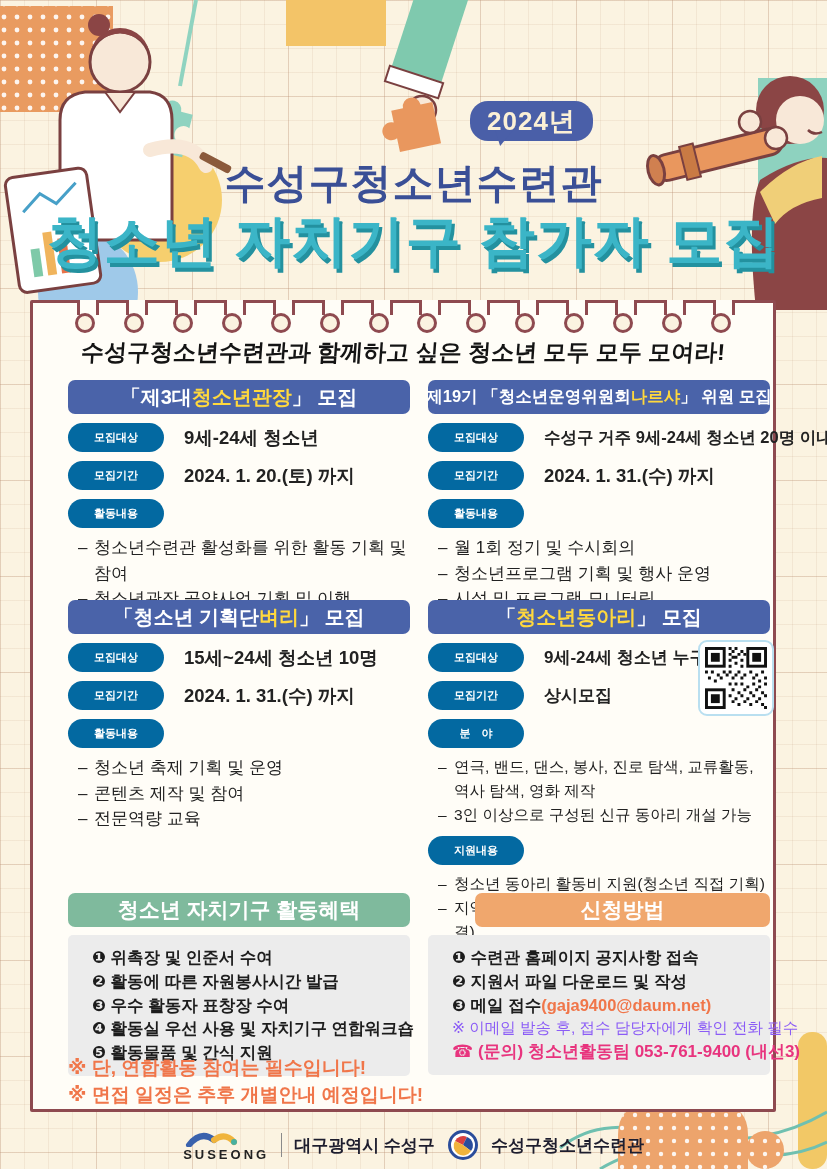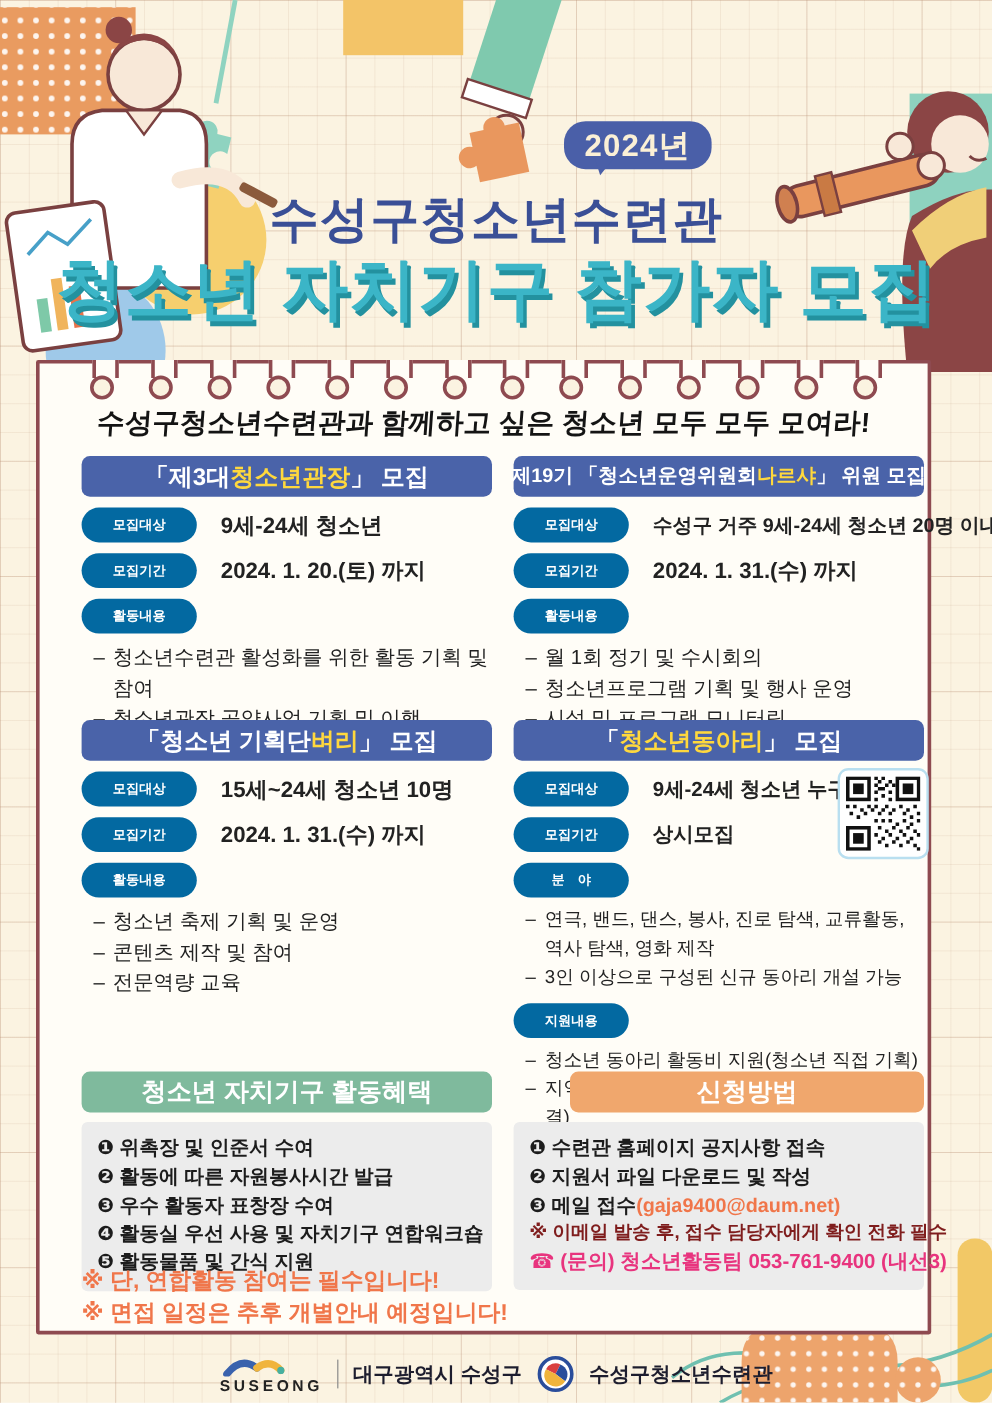--- a/index.html
+++ b/index.html
@@ -90,25 +90,25 @@
 
   .qr-box {
     position:absolute; right:-4px; top:40px; width:76px; height:76px;
     background:#fff; border:2px solid #b9dff0; border-radius:9px;
     display:flex; align-items:center; justify-content:center;
   }
 
   .banner-green  { background:#7fba9d; font-weight:800; font-size:21px; }
   .banner-orange { background:#f0a76d; font-weight:800; font-size:21px;margin-left:47px; }
   .graybox {
-    margin-top:8px; background:#ececec; border-radius:5px; padding:11px 13px;
+    margin-top:8px; background:#ececec; border-radius:5px; padding:11px 24px;
   }
   .graybox div { font-size:16.5px; font-weight:600; color:#1c1c1c; line-height:1.44; white-space:nowrap; }
   .graybox .mail-line .email { color:#f0764a; }
-  .graybox .note  { color:#7f1d1d; font-weight:700; font-size:15.5px; }
+  .graybox .note  { color:#8b5cf6; font-weight:400; font-size:15.5px; }
   .graybox .phone { color:#e8347e; font-weight:800; font-size:17px; }
 
   .footnotes { position:absolute; left:35px; top:752px; }
   .footnotes div { font-size:19px; font-weight:800; color:#f0764a; line-height:1.42; }
 
   
   .footer {
     position:absolute; left:0; top:1124px; width:100%; height:42px; z-index:3;
     display:flex; align-items:center; justify-content:center; gap:12px;
   }

